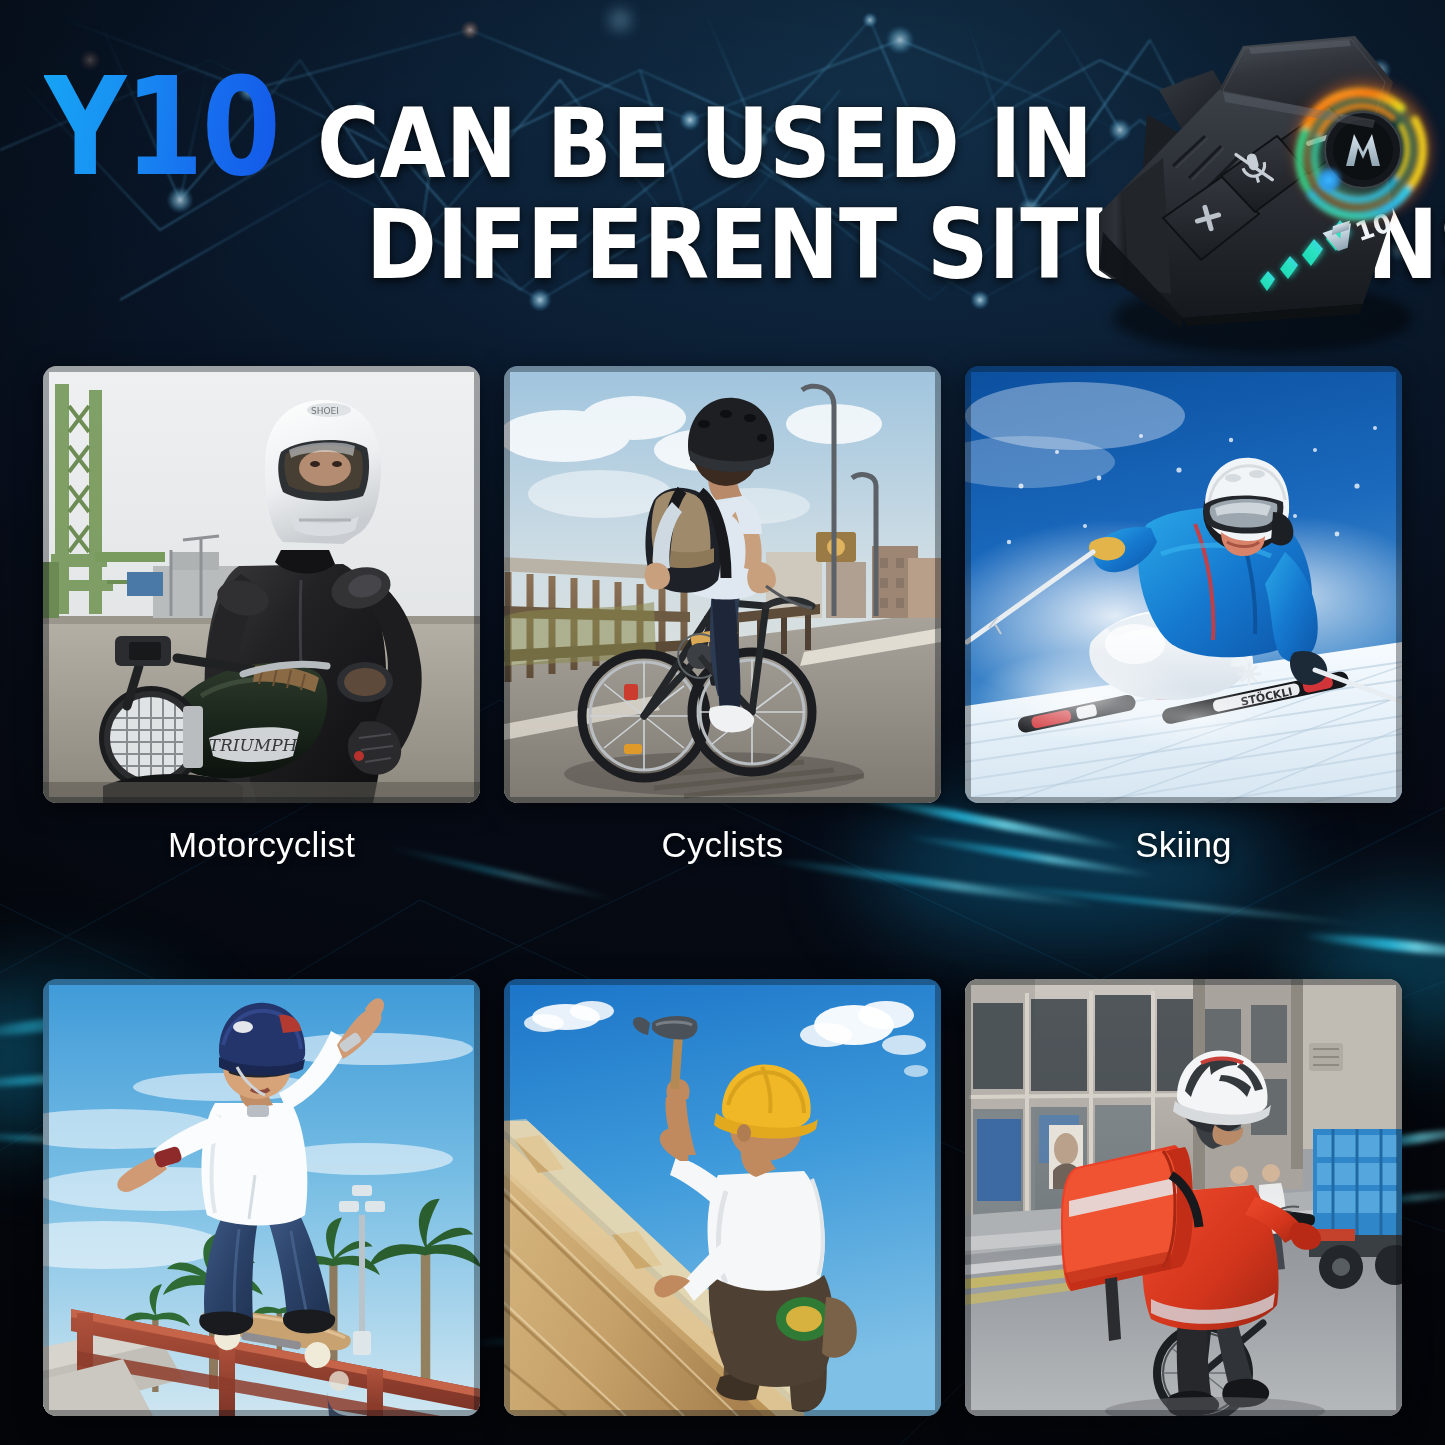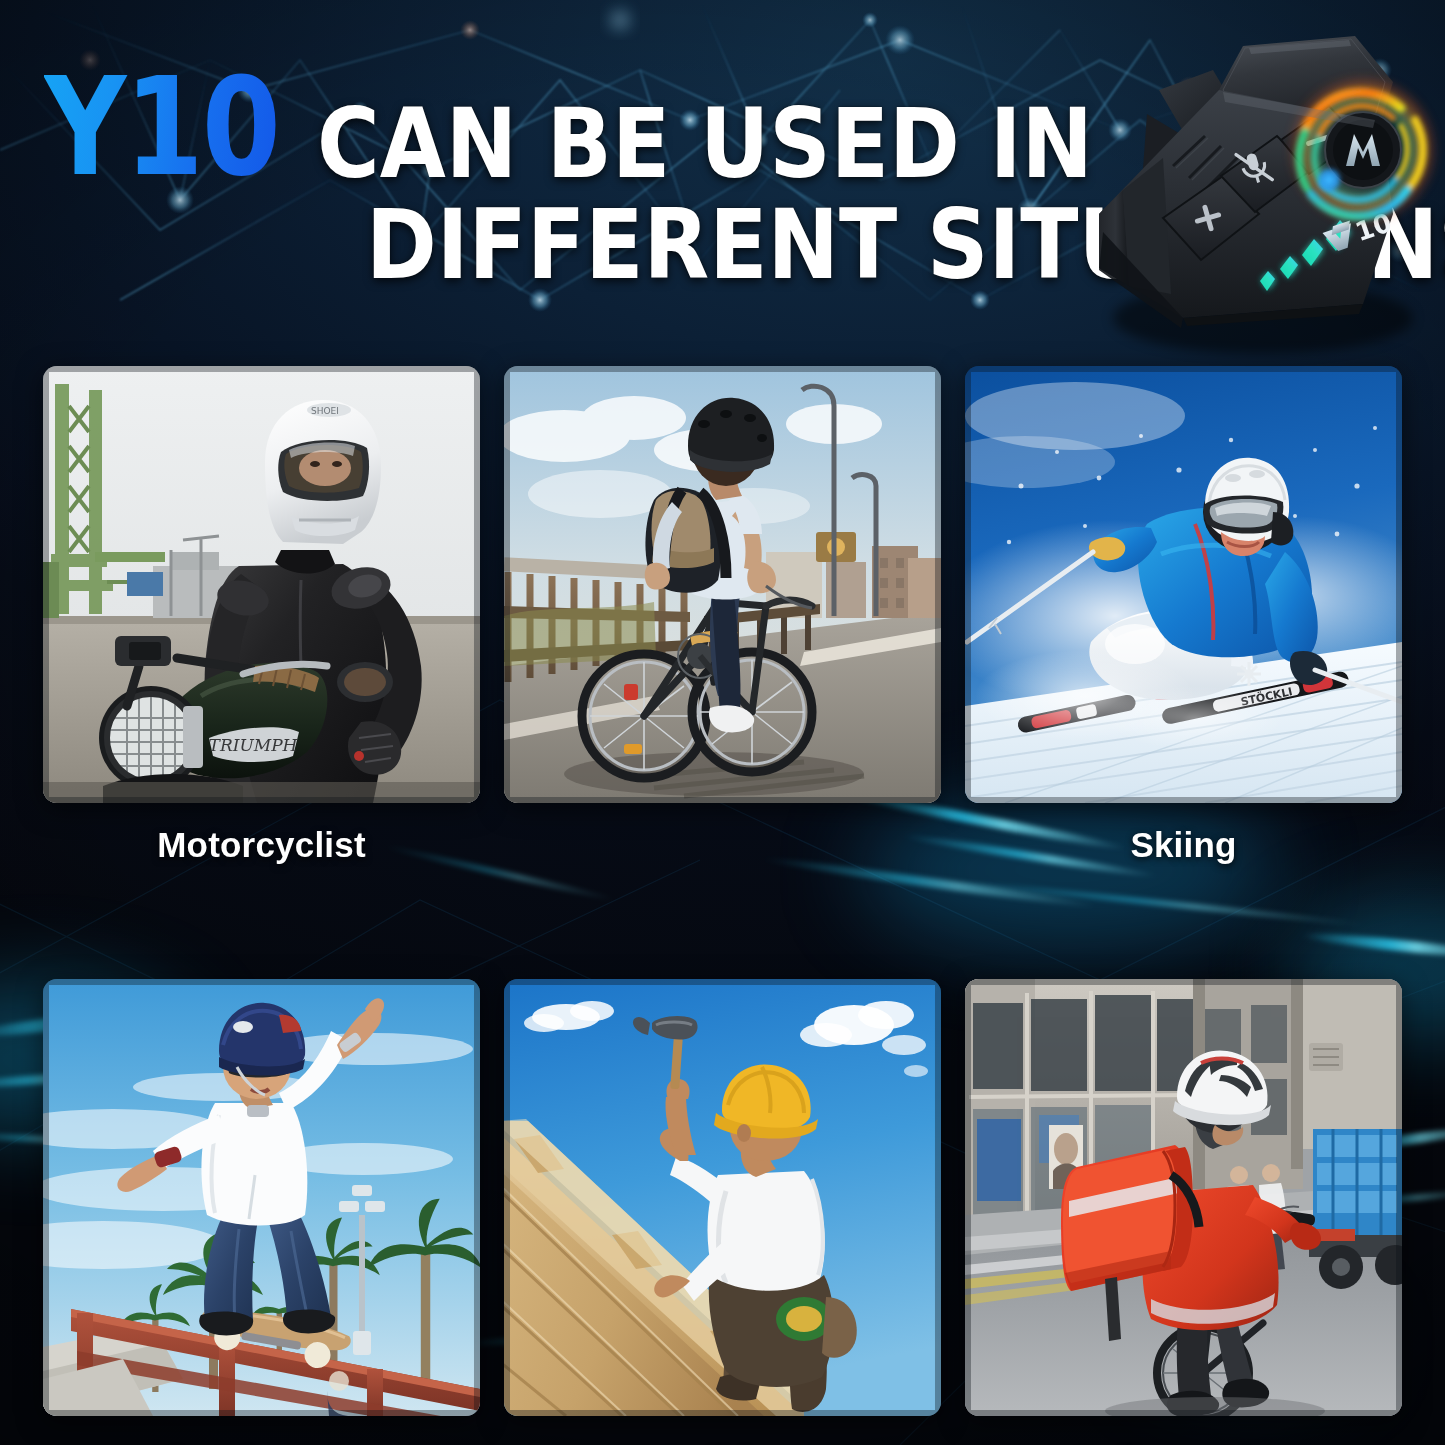--- a/index.html
+++ b/index.html
@@ -125,21 +125,21 @@
     position:relative;
     background:#16202c;
     box-shadow:0 6px 26px rgba(0,0,0,.55);
   }
   .tile svg { display:block; width:437px; height:437px; }
   .caption {
     margin-top:22px;
     text-align:center;
     color:#fff;
     font-size:35px;
-    font-weight:bold;
+    font-weight:normal;
     font-family:"Liberation Sans", sans-serif;
     letter-spacing:.2px;
     text-shadow:0 2px 7px rgba(0,0,0,.85);
   }
   .cell.r2 .caption { margin-top:26px; }
 </style>
 </head>
 <body>
 
 <div id="poster">
@@ -699,20 +699,21 @@
                 <ellipse cx="200" cy="58" rx="6" ry="4"></ellipse>
                 <ellipse cx="222" cy="48" rx="6" ry="4"></ellipse>
                 <ellipse cx="246" cy="52" rx="6" ry="4"></ellipse>
                 <ellipse cx="258" cy="72" rx="5" ry="4"></ellipse>
               </g>
               <path d="M186,84 C200,96 248,100 268,88 L266,98 C246,110 200,108 186,94 Z" fill="#2e3135"></path>
             </g>
             <rect width="437" height="437" fill="none" stroke="#0b1018" stroke-width="12" opacity=".35"></rect>
           </svg>
         </div>
+        <div class="caption">Cyclists</div>
       </div>
 
       <div class="cell">
         <div class="tile">
           <svg viewBox="0 0 437 437">
             <defs>
               <linearGradient id="skSky" x1="0" y1="0" x2="0.2" y2="1">
                 <stop offset="0%" stop-color="#0b4f9e"></stop>
                 <stop offset="45%" stop-color="#1a69bd"></stop>
                 <stop offset="100%" stop-color="#5e9fd4"></stop>

